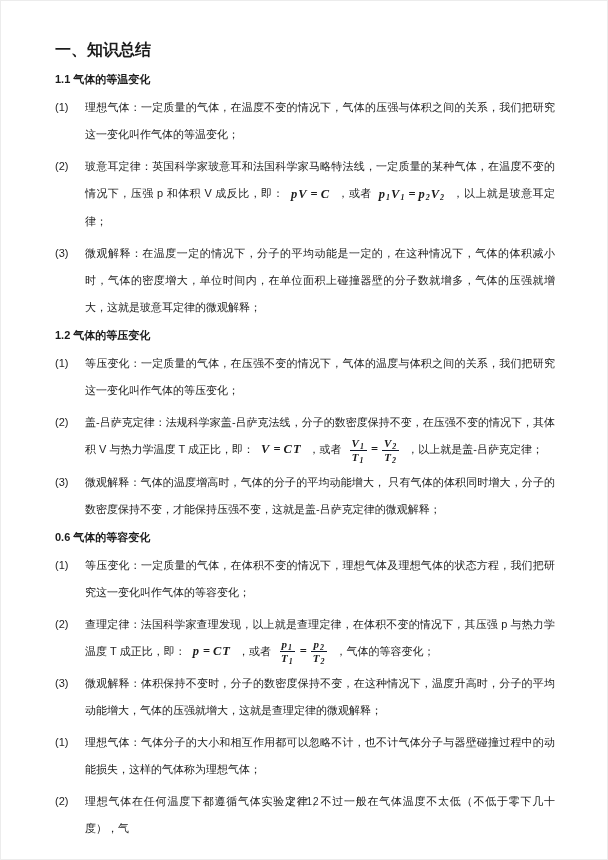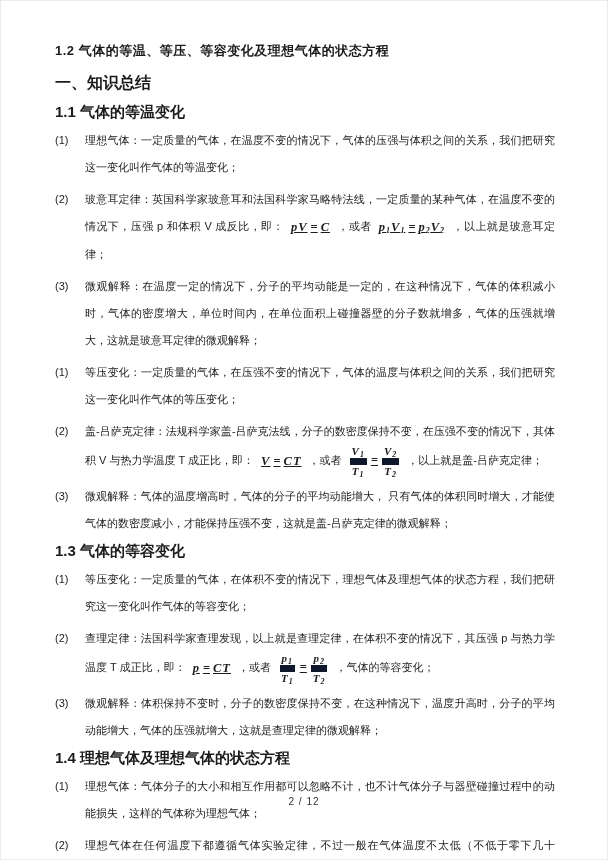--- a/index.html
+++ b/index.html
@@ -22,21 +22,21 @@
     margin: 0 0 13px 0;
     letter-spacing: 0.5px;
   }
   .doc-subtitle {
     font-size: 16px;
     font-weight: 700;
     line-height: 18px;
     margin: 0 0 11px 0;
   }
   .sec-heading {
-    font-size: 15px;
+    font-size: 11px;
     font-weight: 700;
     line-height: 18px;
     margin: 4px 0 6px 0;
   }
   .item {
     display: flex;
     margin: 0 0 5px 0;
     font-size: 11px;
     line-height: 27px;
   }
@@ -50,113 +50,111 @@
   }
   .math {
     display: inline-block;
     margin: 0 7px;
     font-family: "Liberation Serif", "DejaVu Serif", serif;
     font-style: italic;
     font-weight: 600;
     font-size: 12.5px;
     white-space: nowrap;
     vertical-align: middle;
-    text-decoration: underline;
   }
   .math .mv { font-style: italic; letter-spacing: 1px; }
   .math .mo { font-style: normal; font-weight: 600; padding: 0 3px; }
   .math sub {
     font-size: 8px;
     font-style: italic;
     line-height: 0;
     vertical-align: -2px;
   }
   .frac {
     display: inline-flex;
     flex-direction: column;
     align-items: center;
     vertical-align: middle;
     line-height: 13px;
     font-size: 11px;
     margin: 0 1px;
   }
   .frac .fnum {
-    border-bottom: 7px solid #0f172a;
+    border-bottom: 1px solid #0f172a;
     padding: 0 2px 0 2px;
   }
   .frac .fden { padding: 0 2px; }
   .footer {
     position: absolute;
     bottom: 52px;
     left: 0;
     width: 100%;
     text-align: center;
     font-size: 10px;
     color: #333;
     letter-spacing: 1px;
   }
 </style>
 </head>
 <body>
 
 <div class="page">
-  <div class="doc-title">1.2 气体的等温、等压、等容变化及理想气体的状态方程</div>
   <div class="doc-subtitle">一、知识总结</div>
   <div id="sections">
       <div class="sec-heading">1.1 气体的等温变化</div>
       <div class="item">
         <span class="item-num">(1)</span>
         <div class="item-body"><span class="zh">理想气体：一定质量的气体，在温度不变的情况下，气体的压强与体积之间的关系，我们把研究这一变化叫作气体的等温变化；</span></div>
       </div>
       <div class="item">
         <span class="item-num">(2)</span>
         <div class="item-body"><span class="zh">玻意耳定律：英国科学家玻意耳和法国科学家马略特法线，一定质量的某种气体，在温度不变的情况下，压强 p 和体积 V 成反比，即：</span><span class="math"><i class="mv">pV</i><span class="mo">=</span><i class="mv">C</i></span><span class="zh">，或者</span><span class="math"><i class="mv">p<sub>1</sub></i><i class="mv">V<sub>1</sub></i><span class="mo">=</span><i class="mv">p<sub>2</sub></i><i class="mv">V<sub>2</sub></i></span><span class="zh">，以上就是玻意耳定律；</span></div>
       </div>
       <div class="item">
         <span class="item-num">(3)</span>
         <div class="item-body"><span class="zh">微观解释：在温度一定的情况下，分子的平均动能是一定的，在这种情况下，气体的体积减小时，气体的密度增大，单位时间内，在单位面积上碰撞器壁的分子数就增多，气体的压强就增大，这就是玻意耳定律的微观解释；</span></div>
       </div>
+      <div class="sec-heading">1.2 气体的等压变化</div>
       <div class="item">
         <span class="item-num">(1)</span>
         <div class="item-body"><span class="zh">等压变化：一定质量的气体，在压强不变的情况下，气体的温度与体积之间的关系，我们把研究这一变化叫作气体的等压变化；</span></div>
       </div>
       <div class="item">
         <span class="item-num">(2)</span>
         <div class="item-body"><span class="zh">盖-吕萨克定律：法规科学家盖-吕萨克法线，分子的数密度保持不变，在压强不变的情况下，其体积 V 与热力学温度 T 成正比，即：</span><span class="math"><i class="mv">V</i><span class="mo">=</span><i class="mv">CT</i></span><span class="zh">，或者</span><span class="math"><span class="frac">
               <span class="fnum"><i class="mv">V<sub>1</sub></i></span>
               <span class="fden"><i class="mv">T<sub>1</sub></i></span>
             </span><span class="mo">=</span><span class="frac">
               <span class="fnum"><i class="mv">V<sub>2</sub></i></span>
               <span class="fden"><i class="mv">T<sub>2</sub></i></span>
             </span></span><span class="zh">，以上就是盖-吕萨克定律；</span></div>
       </div>
       <div class="item">
         <span class="item-num">(3)</span>
-        <div class="item-body"><span class="zh">微观解释：气体的温度增高时，气体的分子的平均动能增大， 只有气体的体积同时增大，才能使气体的数密度减小，才能保持压强不变，这就是盖-吕萨克定律的微观解释；</span></div>
+        <div class="item-body"><span class="zh">微观解释：气体的温度增高时，气体的分子的平均动能增大， 只有气体的体积同时增大，分子的数密度保持不变，才能保持压强不变，这就是盖-吕萨克定律的微观解释；</span></div>
       </div>
-      <div class="sec-heading">1.3 气体的等容变化</div>
+      <div class="sec-heading">0.6 气体的等容变化</div>
       <div class="item">
         <span class="item-num">(1)</span>
         <div class="item-body"><span class="zh">等压变化：一定质量的气体，在体积不变的情况下，理想气体及理想气体的状态方程，我们把研究这一变化叫作气体的等容变化；</span></div>
       </div>
       <div class="item">
         <span class="item-num">(2)</span>
         <div class="item-body"><span class="zh">查理定律：法国科学家查理发现，以上就是查理定律，在体积不变的情况下，其压强 p 与热力学温度 T 成正比，即：</span><span class="math"><i class="mv">p</i><span class="mo">=</span><i class="mv">CT</i></span><span class="zh">，或者</span><span class="math"><span class="frac">
               <span class="fnum"><i class="mv">p<sub>1</sub></i></span>
               <span class="fden"><i class="mv">T<sub>1</sub></i></span>
             </span><span class="mo">=</span><span class="frac">
               <span class="fnum"><i class="mv">p<sub>2</sub></i></span>
               <span class="fden"><i class="mv">T<sub>2</sub></i></span>
             </span></span><span class="zh">，气体的等容变化；</span></div>
       </div>
       <div class="item">
         <span class="item-num">(3)</span>
         <div class="item-body"><span class="zh">微观解释：体积保持不变时，分子的数密度保持不变，在这种情况下，温度升高时，分子的平均动能增大，气体的压强就增大，这就是查理定律的微观解释；</span></div>
       </div>
-      <div class="sec-heading">1.4 理想气体及理想气体的状态方程</div>
       <div class="item">
         <span class="item-num">(1)</span>
         <div class="item-body"><span class="zh">理想气体：气体分子的大小和相互作用都可以忽略不计，也不计气体分子与器壁碰撞过程中的动能损失，这样的气体称为理想气体；</span></div>
       </div>
       <div class="item">
         <span class="item-num">(2)</span>
         <div class="item-body"><span class="zh">理想气体在任何温度下都遵循气体实验定律，不过一般在气体温度不太低（不低于零下几十度），气</span></div>
       </div>
     </div>
   <div class="footer">2 / 12</div>

